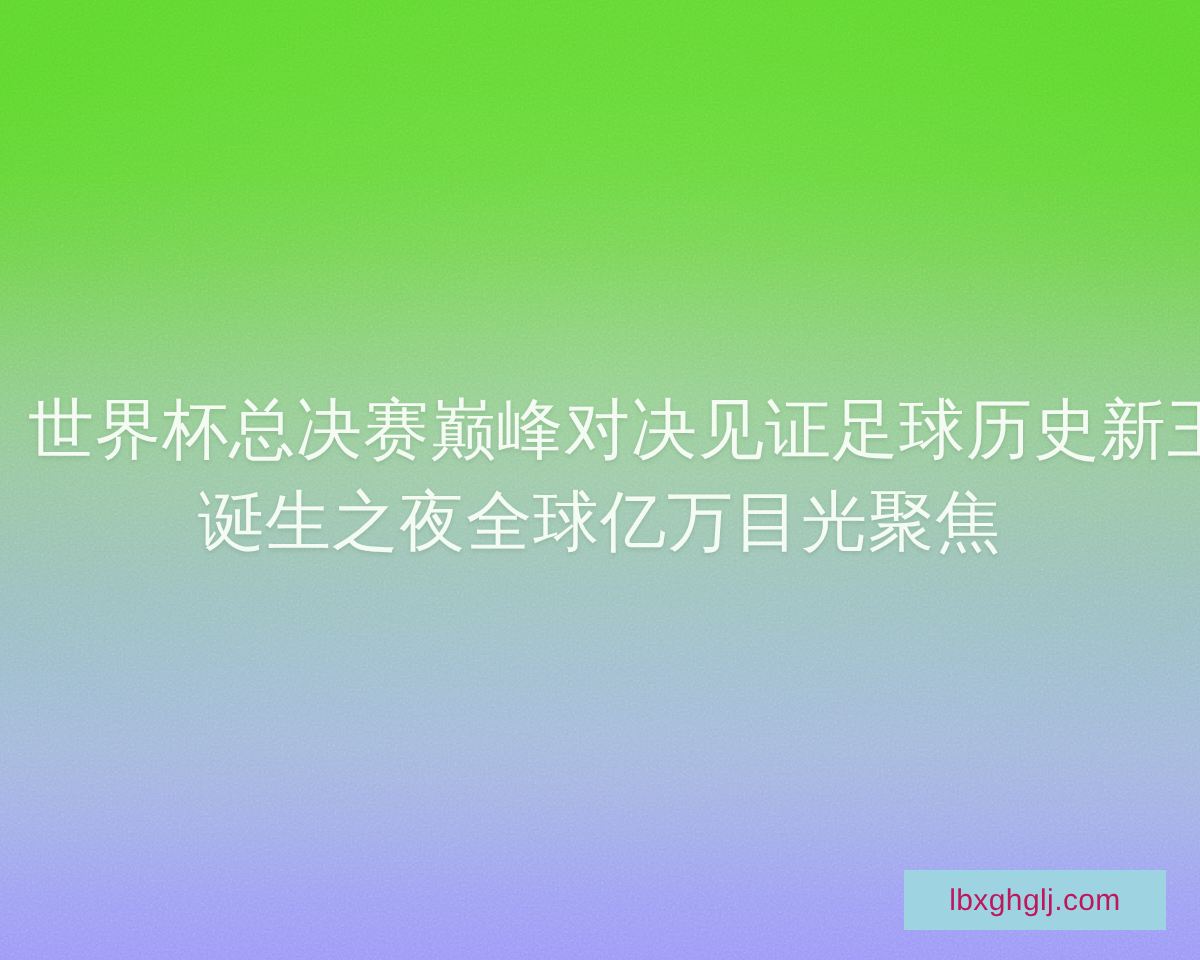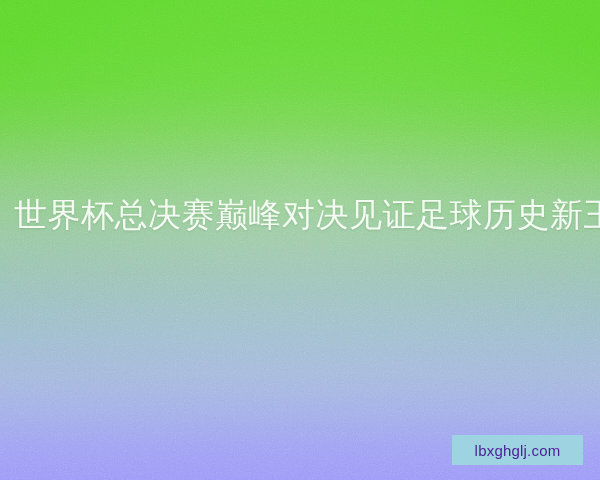--- a/index.html
+++ b/index.html
@@ -95,21 +95,21 @@
     width: 131px;
     height: 30px;
     background: #9ed4e2;
     display: flex;
     align-items: center;
     justify-content: center;
     box-sizing: border-box;
   }
 
   .watermark-text {
-    color: #4c1d95;
+    color: #be185d;
     font-size: 15px;
     line-height: 1;
     letter-spacing: 0.2px;
     font-family: "Liberation Sans", "DejaVu Sans", sans-serif;
     white-space: nowrap;
   }
 </style>
 </head>
 <body>
 
@@ -123,19 +123,20 @@
       <filter id="grain">
         <feTurbulence type="fractalNoise" baseFrequency="0.9" numOctaves="3" stitchTiles="stitch"></feTurbulence>
         <feColorMatrix type="saturate" values="0"></feColorMatrix>
       </filter>
       <rect width="600" height="480" filter="url(#grain)"></rect>
     </svg>
   </div>
 
   <div class="title-block">
     <span class="title-line">世界杯总决赛巅峰对决见证足球历史新王</span>
+    <span class="title-line">诞生之夜全球亿万目光聚焦</span>
   </div>
 
   <div class="watermark">
     <span class="watermark-text">lbxghglj.com</span>
   </div>
 
 </div>
 
 </body></html>

